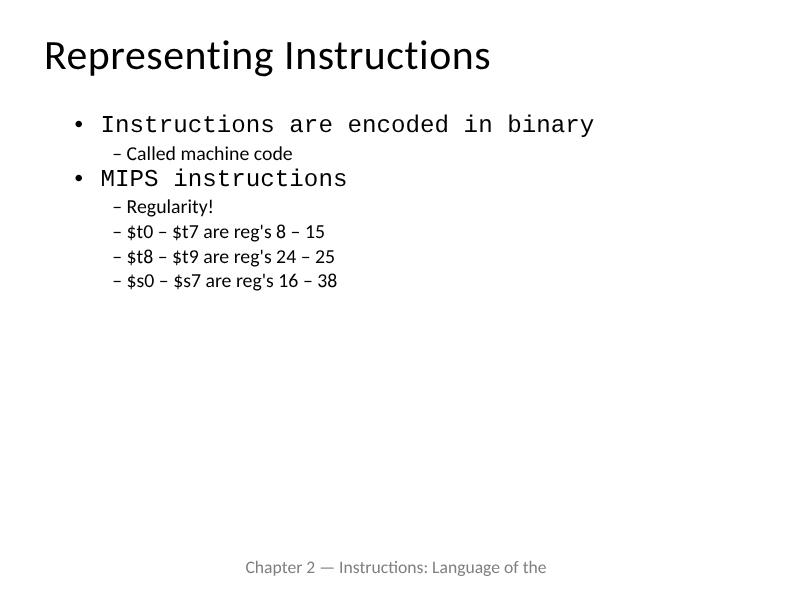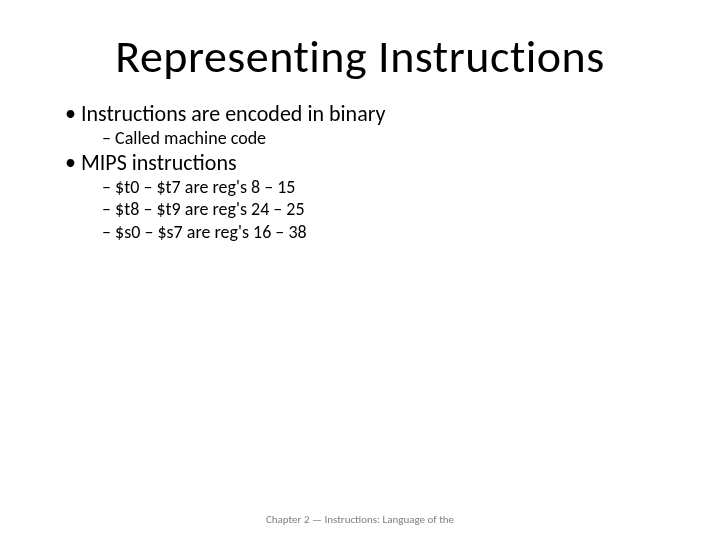--- a/index.html
+++ b/index.html
@@ -11,69 +11,70 @@
     color: #000000;
     position: relative;
     overflow: hidden;
   }
   .slide {
     width: 100%;
     height: 100%;
     padding: 28px 40px 0 40px;
   }
   .title {
-    font-size: 46px;
+    font-size: 38px;
     font-weight: 400;
-    text-align: center;
-    margin-bottom: 17px;
+    margin-bottom: 28px;
     letter-spacing: 0.5px;
   }
   .content {
     padding-left: 20px;
   }
   .l1 {
     font-size: 22px;
     line-height: 1.18;
     padding-left: 20px;
     text-indent: -15px;
     margin-bottom: 1px;
+    font-family: Liberation Mono, monospace;
   }
   .l1::before {
     content: "• ";
   }
   .l2 {
     font-size: 18px;
     line-height: 1.18;
     padding-left: 58px;
     text-indent: -16px;
     margin-bottom: 1px;
   }
   .l2::before {
     content: "– ";
   }
   .footer {
     position: absolute;
     bottom: 14px;
     left: 0;
     width: 100%;
     text-align: center;
-    font-size: 11px;
+    font-size: 16px;
     color: #7f7f7f;
     line-height: 1.2;
   }
 </style>
 </head>
 <body>
 
 <div class="slide">
   <h1 class="title">Representing Instructions</h1>
   <div class="content">
     <div class="l1">Instructions are encoded in binary</div>
     <div class="l2">Called machine code</div>
     <div class="l1">MIPS instructions</div>
+    <div class="l2">Regularity!</div>
     <div class="l2">$t0 – $t7 are reg's 8 – 15</div>
     <div class="l2">$t8 – $t9 are reg's 24 – 25</div>
     <div class="l2">$s0 – $s7 are reg's 16 – 38</div>
   </div>
   <div class="footer">
     <div>Chapter 2 — Instructions: Language of the</div>
   </div>
 </div>
 
 </body></html>

